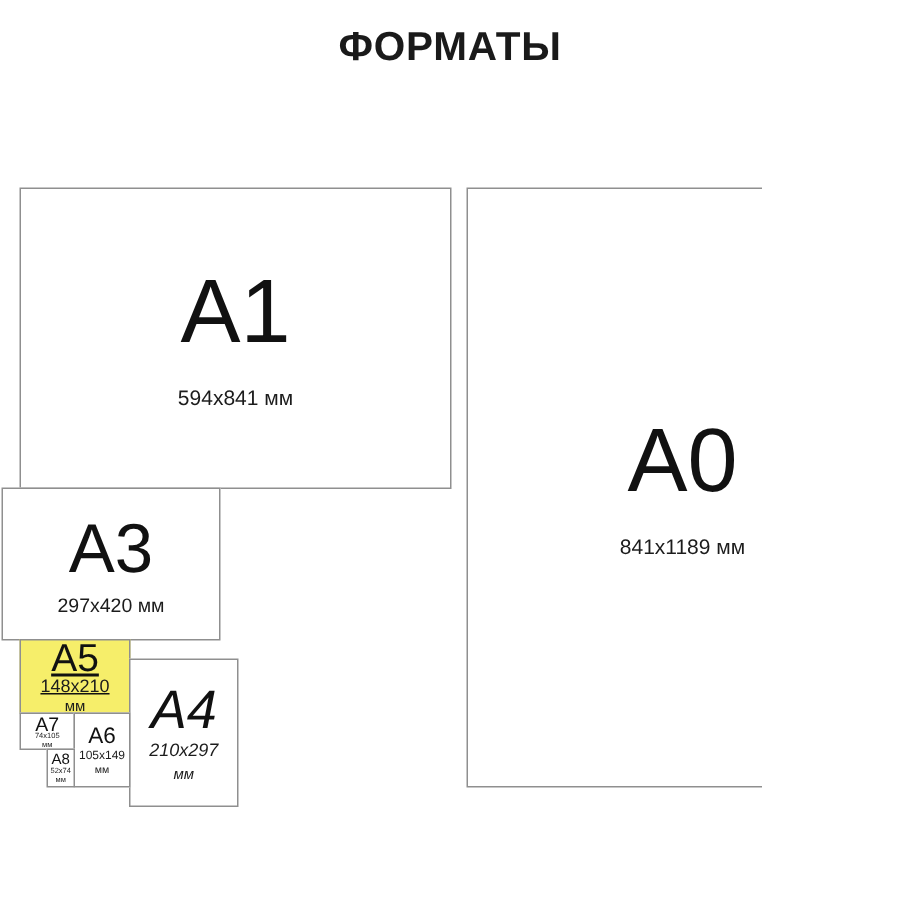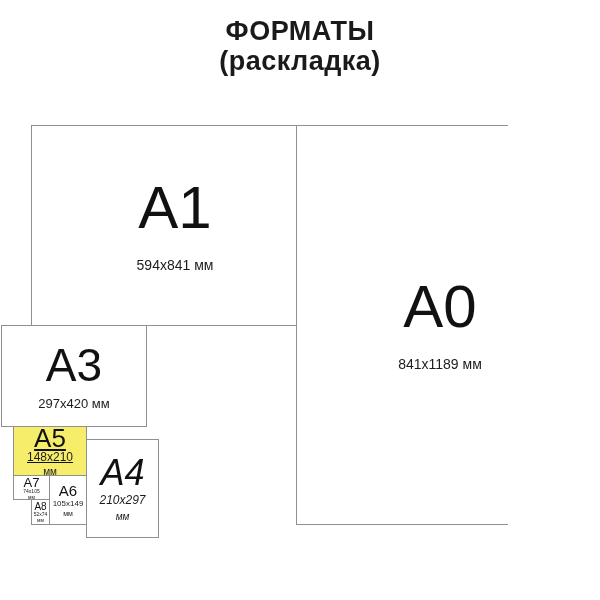--- a/index.html
+++ b/index.html
@@ -40,22 +40,22 @@
     justify-content: center;
     text-align: center;
     overflow: hidden;
   }
   .box.highlight { background: var(--highlight-fill, #f6ee6a); text-decoration: underline; }
 
   .label { color: #111; font-weight: 500; }
   .dims, .unit { color: #1c1c1c; font-weight: normal; }
 
   
-  .a1 { left: 31px;  top: 125px; width: 288px; height: 201px; }
-  .a0 { left: 296px; top: 125px; width: 288px; height: 400px; }
+  .a1 { left: 13px;  top: 125px; width: 288px; height: 201px; }
+  .a0 { left: 311px; top: 125px; width: 288px; height: 400px; }
   .a3 { left: 1px;  top: 325px; width: 146px; height: 102px; }
   .a2 { left: 158px; top: 325px; width: 143px; height: 200px; }
   .a5 { left: 13px;  top: 426px; width: 74px;  height: 50px;  }
   .a4 { left: 86px;  top: 439px; width: 73px;  height: 99px; font-style: italic;  }
   .a7 { left: 13px;  top: 475px; width: 37px;  height: 25px;  }
   .a6 { left: 49px;  top: 475px; width: 38px;  height: 50px;  }
   .a8 { left: 31px;  top: 499px; width: 19px;  height: 26px;  }
 
   
   .a1 .label, .a0 .label { font-size: 60px; line-height: 60px; }
@@ -80,21 +80,20 @@
   .a8 .dims  { font-size: 5px;  line-height: 5px;  }
   .a8 .unit  { font-size: 5px;  line-height: 5px;  margin-top: 1px; }
 </style>
 </head>
 <body>
 
 <div class="page">
 
   <div class="title">
     <div>ФОРМАТЫ</div>
-    <div>(раскладка)</div>
   </div>
 
   <div class="box a1">
     <div class="label">A1</div>
     <div class="dims">594x841 мм</div>
   </div>
 
   <div class="box a0">
     <div class="label">A0</div>
     <div class="dims">841x1189 мм</div>

